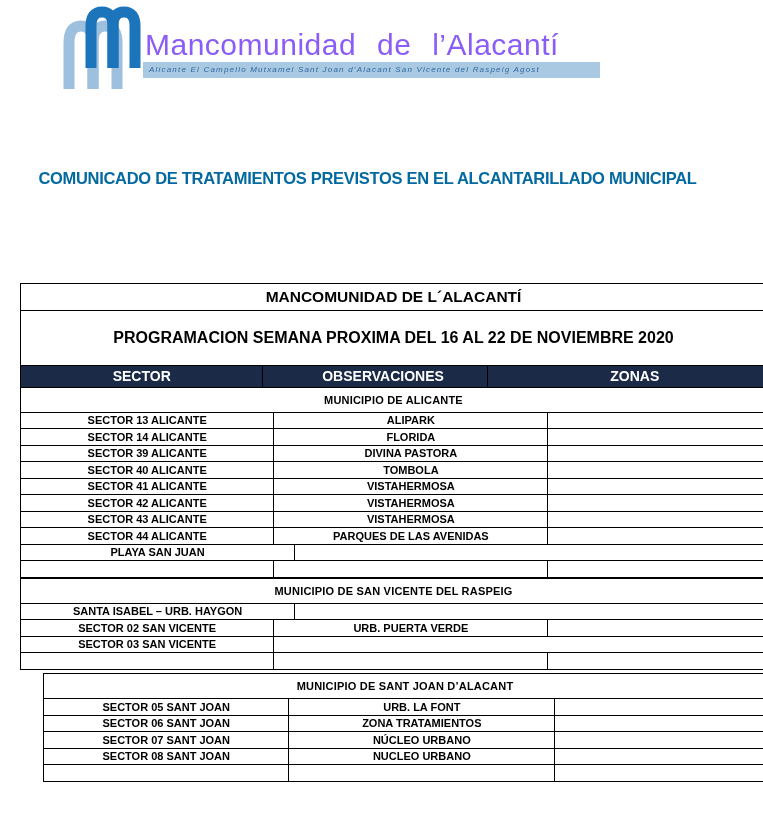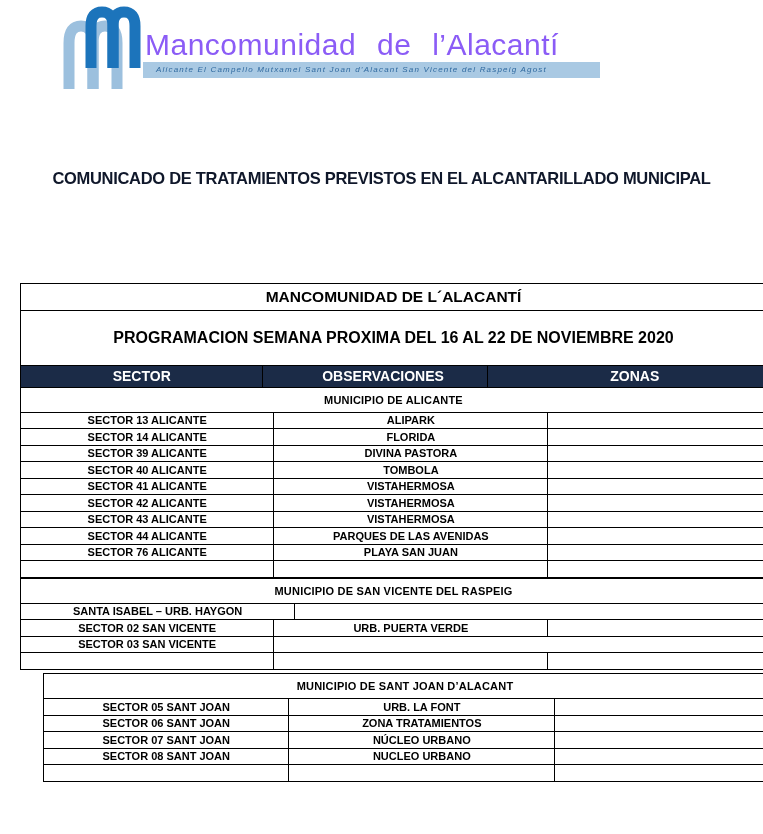--- a/index.html
+++ b/index.html
@@ -13,27 +13,27 @@
   .logo-icon { position:absolute; left:62px; top:5px; width:82px; height:86px; }
   .brand {
     position:absolute; left:145px; top:28px;
     font-size:30px; color:#8b5cf6; letter-spacing:0.5px; word-spacing:12px;
     white-space:nowrap;
   }
   .banner {
     position:absolute; left:143px; top:62px; width:457px; height:16px;
     background:#a9c9e3; color:#2f699f; font-style:italic;
     font-size:8px; line-height:16px; letter-spacing:1.2px; white-space:nowrap;
-    overflow:hidden; padding-left:13px;
+    overflow:hidden; padding-left:6px;
   }
 
   
   .doc-title {
-    position:absolute; left:30px; top:169px; width:703px;
-    text-align:center; font-size:16.5px; font-weight:bold; color:#0f172a;
+    position:absolute; left:16px; top:169px; width:703px;
+    text-align:center; font-size:16.5px; font-weight:bold; color:#0369a1;
     letter-spacing:-0.3px; white-space:nowrap;
   }
 
   
   .tbl { position:absolute; left:20px; top:283px; width:747px; color:#000; }
   .block { border:1.5px solid #000; border-bottom:none; background:#fff; }
   .block + .block { margin-top:3.5px;margin-left:23px; }
   .row { display:flex; align-items:center; border-bottom:1.5px solid #000; }
   .t-title   { height:26.5px; justify-content:center; font-weight:bold; font-size:15.5px; }
   .t-sub     { height:55.5px; justify-content:center; font-weight:bold; font-size:16px; }
@@ -124,21 +124,20 @@
       <div class="cell col-obs"></div>
     </div>
 
     <div class="row data-row">
       <div class="cell col-sector">SECTOR 44 ALICANTE</div>
       <div class="cell col-zonas">PARQUES DE LAS AVENIDAS</div>
       <div class="cell col-obs"></div>
     </div>
 
     <div class="row data-row">
-      <div class="cell col-sector">SECTOR 76 ALICANTE</div>
       <div class="cell col-zonas">PLAYA SAN JUAN</div>
       <div class="cell col-obs"></div>
     </div>
 
     <div class="row data-row">
       <div class="cell col-sector"></div>
       <div class="cell col-zonas"></div>
       <div class="cell col-obs"></div>
     </div>
   </div>

